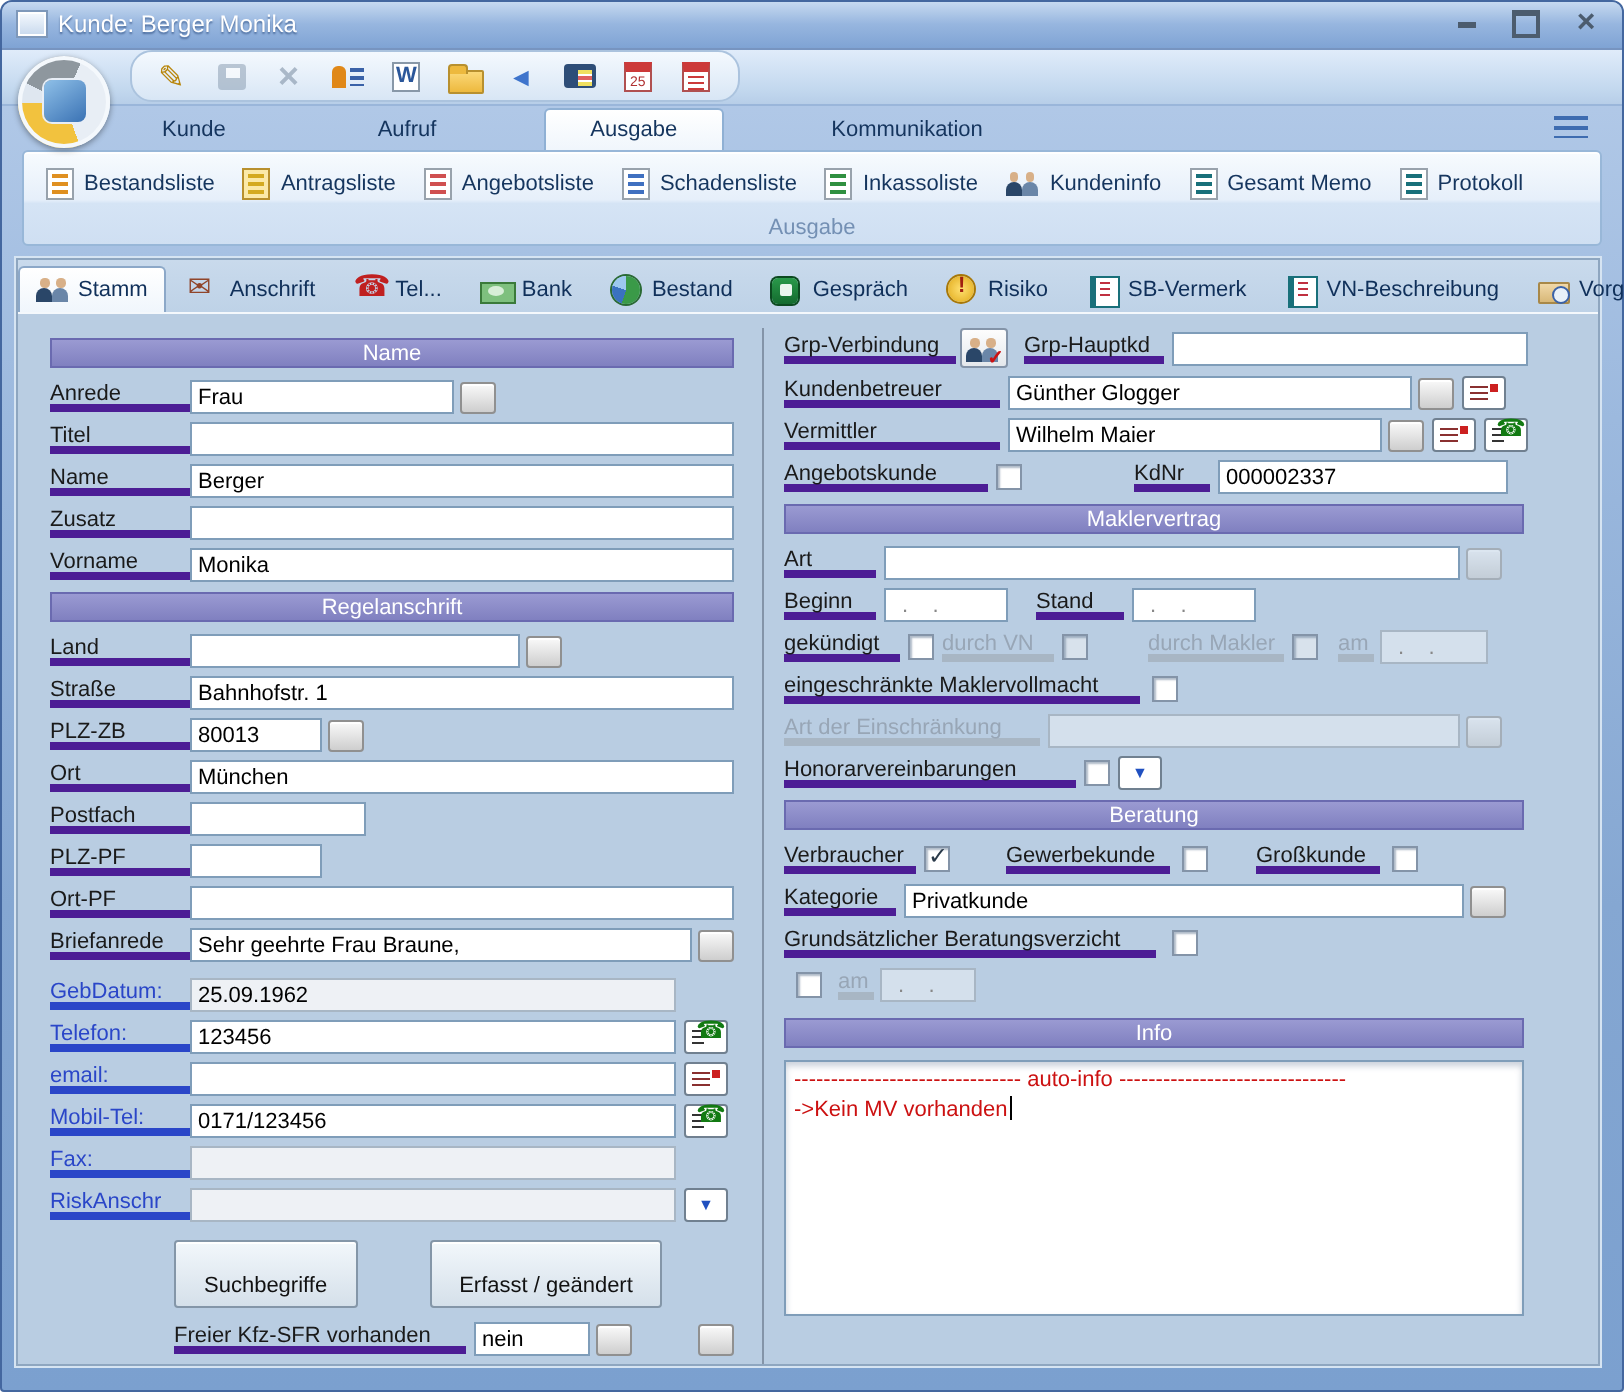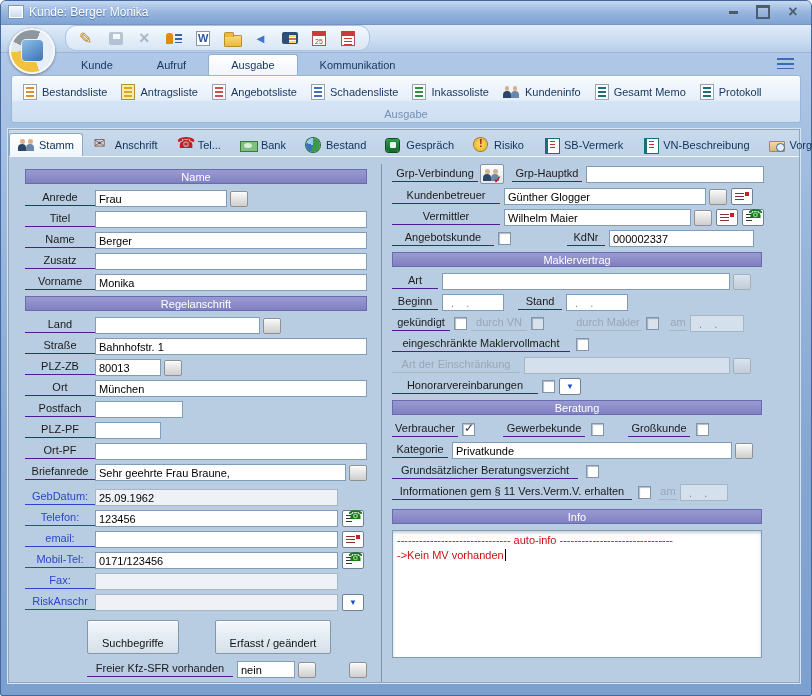--- a/index.html
+++ b/index.html
@@ -52,21 +52,21 @@
 .ti-screen::before { content:""; position:absolute; inset:2px 1px 3px 1px; background:#2e4e78; border-radius:2px; }
 .ti-screen::after { content:""; position:absolute; left:8px; top:5px; width:7px; height:8px;
   background:repeating-linear-gradient(180deg,#f0e060 0 2px,#fff 2px 3px,#e06060 3px 5px,#fff 5px 6px); }
 .ti-cal::before { content:""; position:absolute; inset:1px 2px; background:#fff; border:1px solid #b05050; border-top:5px solid #cc3a3a; }
 .ti-cal::after { content:"25"; position:absolute; left:5px; top:8px; font-size:7px; color:#b03030; }
 .ti-tasks::before { content:""; position:absolute; inset:1px 2px; background:#fff; border:1px solid #b05050; border-top:5px solid #cc3a3a; }
 .ti-tasks::after { content:""; position:absolute; left:5px; top:8px; width:8px; height:7px;
   background:repeating-linear-gradient(180deg,#cc3a3a 0 1px,#fff0 1px 3px); }
 
 
-.ribbon-tabs { height:25px; display:flex; align-items:flex-end; padding-left:58px; position:relative; }
+.ribbon-tabs { height:25px; display:flex; align-items:flex-end; padding-left:58px; position:relative;gap:32px; }
 .rtab { padding:4px 22px 4px; color:#15355e; }
 .rtab.active { background:linear-gradient(#ffffff,#f0f6fc); border:1px solid #8fb0d4; border-bottom:none;
   border-radius:3px 3px 0 0; }
 .menu-btn { position:absolute; right:14px; bottom:2px; width:22px; height:18px; }
 .menu-btn::before { content:""; position:absolute; left:2px; top:3px; width:17px; height:11px;
   background:repeating-linear-gradient(180deg,#3e6cb0 0 2px,#fff0 2px 5px); }
 
 
 .ribbon-band { padding:0 10px 5px; }
 .ribbon-group { position:relative; height:48px; border:1px solid #98b7d8; border-radius:3px;
@@ -118,22 +118,22 @@
   background:#e8f0f8; border:1px solid #3a62a8; }
 
 
 .form-panel { flex:1; display:flex; padding-top:7px; }
 .col-left { width:372px; padding:0 14px 0 16px; flex:none; }
 .col-divider { width:1px; background:#8494a8; }
 .col-right { width:382px; padding-left:10px; flex:none; }
 .sec-hdr { height:15px; line-height:14px; text-align:center; color:#fff;
   background:linear-gradient(180deg,#9a9ad2,#8080c0); border:1px solid #6a6ab0; margin:5px 0 6px; }
 .frow { display:flex; align-items:center; margin-bottom:4px; min-height:17px; }
-.lbl { display:inline-block; border-bottom:1px solid #4c1d95; color:#1a1a1a; white-space:nowrap;
-  height:15px; flex:none;text-align:center; }
+.lbl { display:inline-block; border-bottom:4px solid #4c1d95; color:#1a1a1a; white-space:nowrap;
+  height:15px; flex:none; }
 .lbl.link { color:#2a46c8; border-color:#2a46c8; }
 .lbl.dis { color:#98a6b6; border-color:#a8b6c4; }
 .lbl-l { width:70px; }
 .fin { height:17px; border:1px solid #7f9db9; background:#fff; font:11px "Liberation Sans",sans-serif;
   padding:0 3px; color:#000; }
 .fin.full { flex:1; }
 .fin.ro { background:#eef1f5; border-color:#a8b6c4; }
 .fin.dis { background:#d4e0ec; border-color:#a8b6c4; color:#98a6b6; }
 .fin.date { color:#888; letter-spacing:2px; }
 .gray-btn { width:18px; height:16px; margin-left:3px; flex:none; border:1px solid #909090; border-radius:2px;
@@ -489,21 +489,20 @@
         <div class="frow">
           <span class="lbl" style="width:56px">Kategorie</span>
           <input class="fin" style="width: 280px; margin-left: 4px;" value="Privatkunde">
           <span class="gray-btn"></span>
         </div>
         <div class="frow">
           <span class="lbl" style="width:186px">Grundsätzlicher Beratungsverzicht</span>
           <span class="cb" style="margin-left:8px"></span>
         </div>
         <div class="frow">
-          <span class="lbl" style="width:240px">Informationen gem § 11 Vers.Verm.V. erhalten</span>
           <span class="cb" style="margin-left:6px"></span>
           <span class="lbl dis" style="width:18px; margin-left:8px">am</span>
           <input class="fin dis date" style="width: 48px; margin-left: 3px;" value=" .  .">
         </div>
 
         <div class="sec-hdr" style="width:370px; margin-top:8px">Info</div>
 
         <div class="info-box">
           <div>-------------------------------  auto-info  -------------------------------</div>
           <div><span>-&gt;Kein MV vorhanden</span><span class="caret"></span></div>

